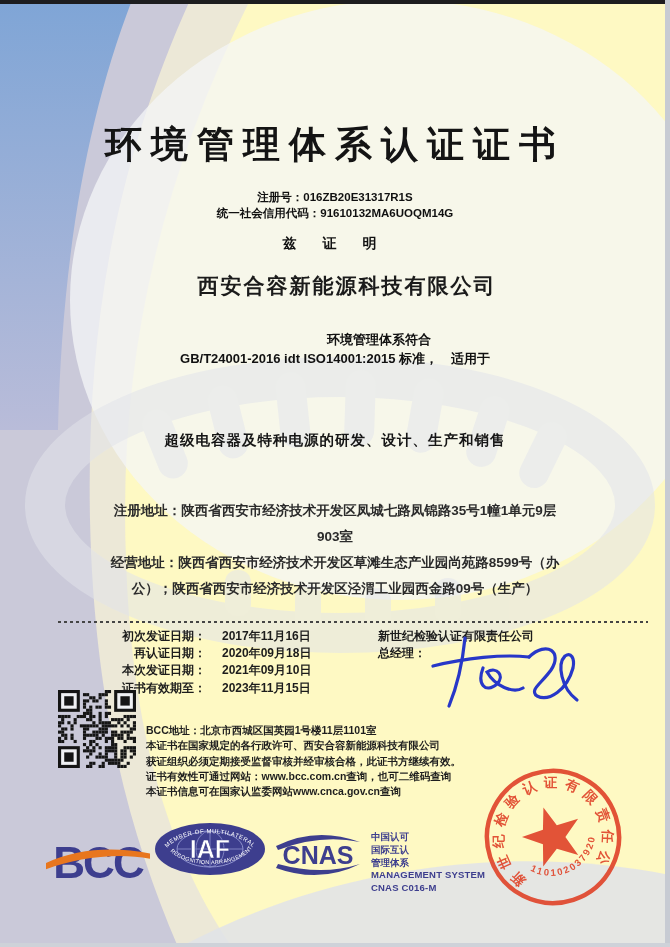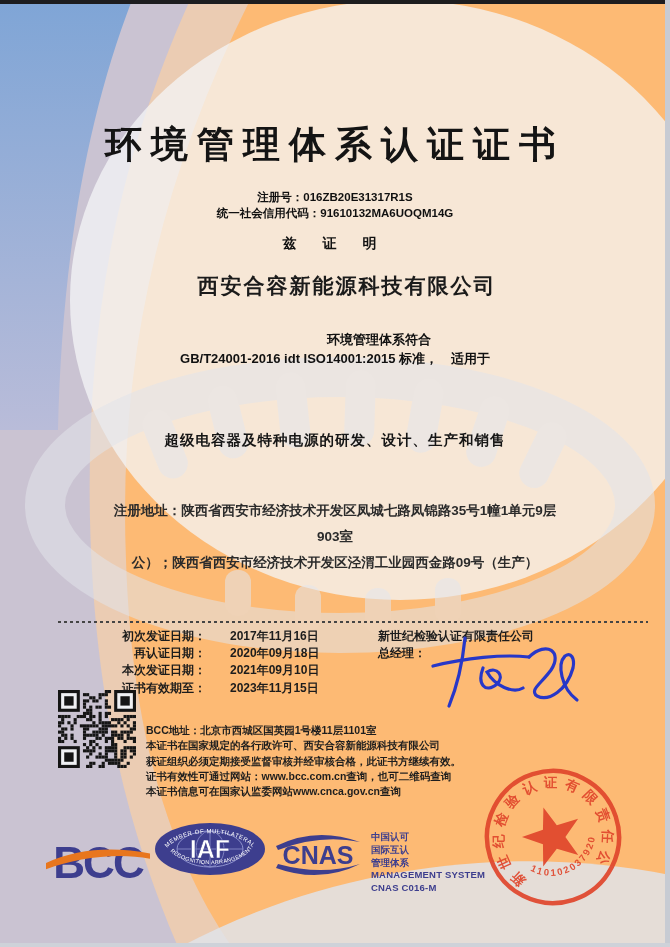--- a/index.html
+++ b/index.html
@@ -1,35 +1,35 @@
 <!DOCTYPE html>
 <html><head>
 <meta charset="utf-8">
 <style>
   html,body{margin:0;padding:0;background:#6b6f76;font-family:"Liberation Sans",sans-serif;}
-  .page{position:relative;width:670px;height:947px;margin:0 auto;background:#fdba74;overflow:hidden;}
+  .page{position:relative;width:670px;height:947px;margin:0 auto;background:#fef9c3;overflow:hidden;}
   .abs{position:absolute;}
   
   .edge-top{left:0;top:0;width:670px;height:4px;background:#1d1d1f;}
   .edge-right{right:0;top:0;width:5px;height:947px;background:#c7cbd3;}
   .edge-bottom{left:0;bottom:0;width:670px;height:4px;background:#ced2d9;}
   
   .center{left:0;width:670px;text-align:center;}
   .title{top:120px;font-family:"DejaVu Serif","Liberation Serif",serif;font-size:37px;font-weight:600;letter-spacing:9px;color:#141414;}
   .meta{top:189px;font-size:11.5px;font-weight:700;color:#101010;line-height:16px;}
   .certify{top:235px;font-size:14px;font-weight:700;letter-spacing:11px;color:#111;}
   .company{top:272px;font-size:21px;font-weight:600;letter-spacing:2px;color:#1b1b1b;padding-left:12px;}
   .conform{top:331px;font-size:13px;font-weight:700;color:#111;margin-left:44px;}
   .standard{top:350px;font-size:13px;font-weight:600;color:#111;}
   .scope{top:431px;font-size:14.5px;font-weight:700;letter-spacing:1px;color:#161616;}
   .addr{top:498px;font-size:13.5px;font-weight:700;color:#2b2b2b;line-height:26px;}
   .dashline{top:621px;left:58px;width:590px;height:2px;
     background:repeating-linear-gradient(90deg,#454545 0 3px,transparent 3px 6px);}
   .dates{top:628px;left:102px;font-size:12px;font-weight:700;color:#1c1c1c;}
-  .dates .row{display:flex;line-height:17.2px;gap:8px;}
+  .dates .row{display:flex;line-height:17.2px;}
   .dates .lbl{width:104px;text-align:right;}
   .dates .val{margin-left:16px;}
   .issuer{top:628px;left:378px;font-size:12px;font-weight:700;color:#1c1c1c;line-height:17px;}
   .notes{top:691px;left:146px;width:335px;font-size:10.5px;font-weight:600;color:#1e1e1e;line-height:15.3px;margin-top:32px;}
   .acc-text{top:831px;left:371px;font-size:9.5px;color:#3d3e8e;line-height:12.8px;font-weight:600;}
   .acc-text .en{font-weight:700;letter-spacing:.2px;}
   svg text{font-family:"Liberation Sans",sans-serif;}
 </style>
 </head>
 <body>
@@ -85,20 +85,21 @@
 
   <div class="abs center certify">兹 证 明</div>
   <div class="abs center company">西安合容新能源科技有限公司</div>
   <div class="abs center conform">环境管理体系符合</div>
   <div class="abs center standard">GB/T24001-2016 idt ISO14001:2015 标准，　适用于</div>
   <div class="abs center scope">超级电容器及特种电源的研发、设计、生产和销售</div>
 
   <div class="abs center addr">
     <div>注册地址：陕西省西安市经济技术开发区凤城七路凤锦路35号1幢1单元9层</div>
     <div>903室</div>
+    <div>经营地址：陕西省西安市经济技术开发区草滩生态产业园尚苑路8599号（办</div>
     <div>公）；陕西省西安市经济技术开发区泾渭工业园西金路09号（生产）</div>
   </div>
 
   <div class="abs dashline"></div>
 
   <div class="abs dates">
     <div class="row">
         <span class="lbl">初次发证日期：</span>
         <span class="val">2017年11月16日</span>
       </div>

